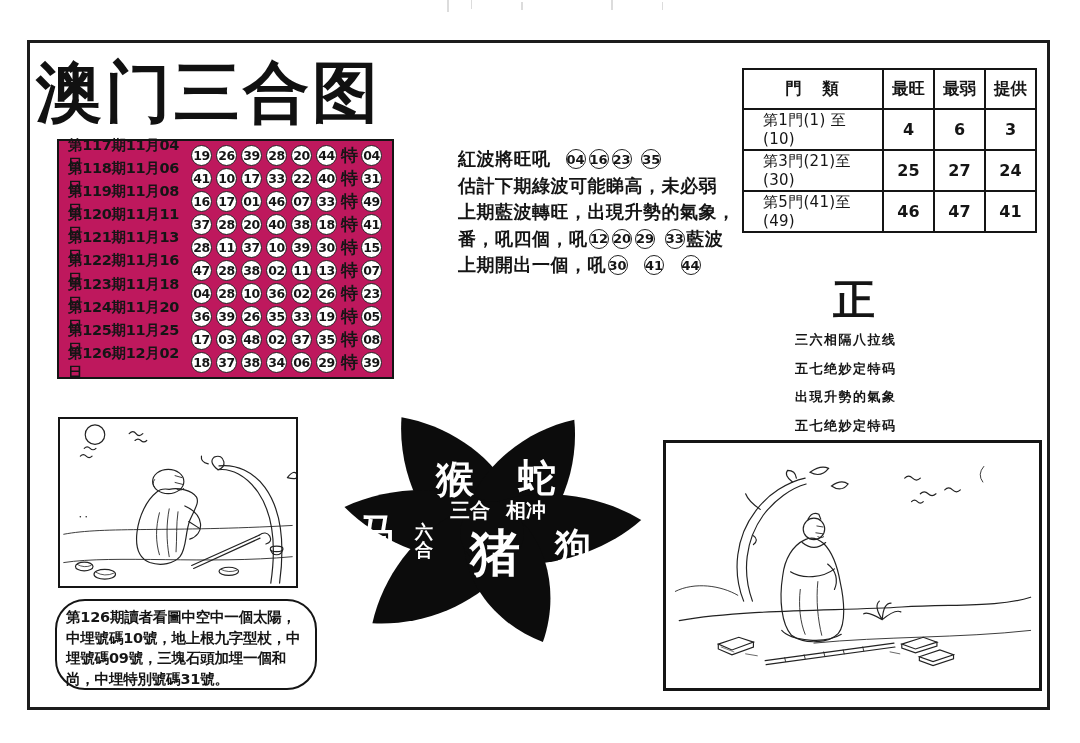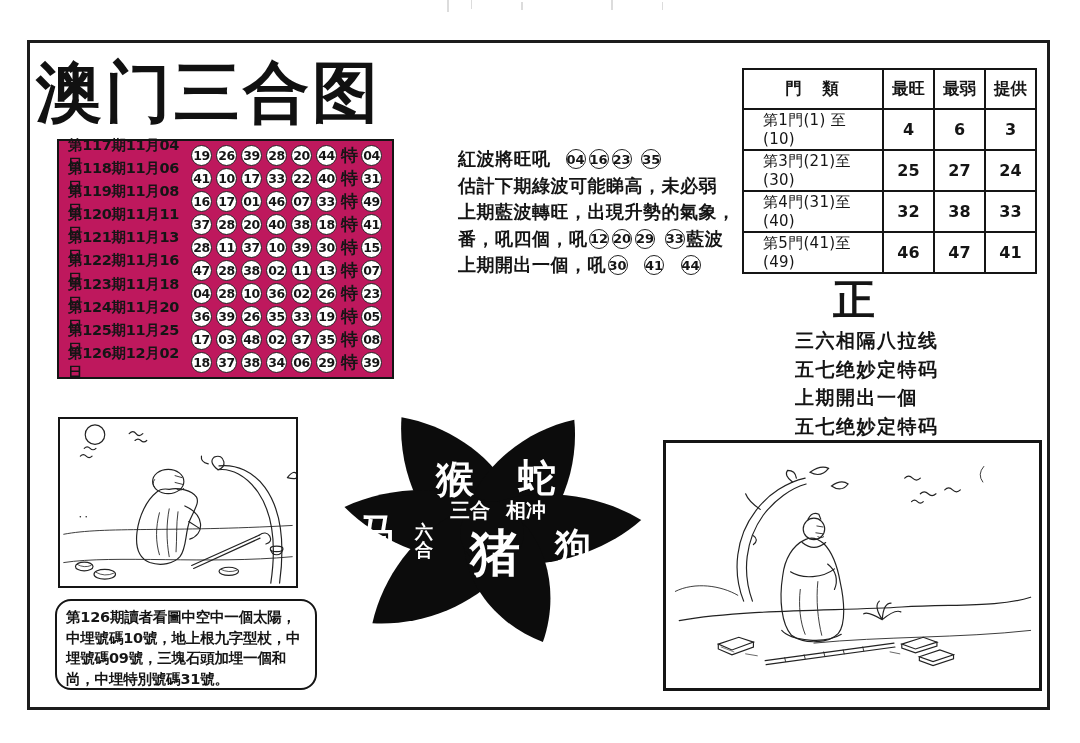--- a/index.html
+++ b/index.html
@@ -52,32 +52,32 @@
   .stats-table th.label-h{width:136px;letter-spacing:2px;}
   .stats-table th.val-h{width:47px;}
   .stats-table td{height:31px;}
   .stats-table td.label-c{font-size:15px;font-weight:400;padding-left:19px;letter-spacing:0.3px;}
   .stats-table td.val-c{text-align:center;font-size:16px;font-weight:600;}
 
   
   .mark{position:absolute;left:833px;top:272px;font-size:42px;font-weight:800;
         font-family:"DejaVu Serif",serif;}
   .poem{position:absolute;left:795px;top:326px;}
-  .poem-line{font-size:19px;line-height:28.5px;letter-spacing:1.5px;font-weight:600;}
+  .poem-line{font-size:13px;line-height:28.5px;letter-spacing:1.5px;font-weight:600;}
 
   
   .illus{position:absolute;border:2.5px solid #151515;box-sizing:border-box;background:#fff;}
   #illus-left{left:58px;top:417px;width:240px;height:171px;}
   #illus-right{left:663px;top:440px;width:379px;height:251px;border-width:3px;}
   .illus svg{display:block;width:100%;height:100%;}
 
   
   .caption{
     position:absolute;left:55px;top:599px;width:262px;height:91px;
-    border:2px solid #151515;border-radius:16px;box-sizing:border-box;
+    border:2px solid #151515;border-radius:30px;box-sizing:border-box;
     padding:6px 9px;font-size:14.5px;line-height:1.42;font-weight:600;
     letter-spacing:-0.2px;background:#fff;
   }
 
   
   .flower{position:absolute;left:340px;top:408px;width:310px;height:250px;}
   .flower svg{display:block;width:100%;height:100%;}
   .flower text{fill:#ffffff;font-weight:700;text-anchor:middle;
                font-family:"DejaVu Sans",sans-serif;}
 </style>
@@ -233,39 +233,33 @@
         <td class="val-c">6</td>
         <td class="val-c">3</td>
       </tr>
       <tr>
         <td class="label-c">第3門(21)至 (30)</td>
         <td class="val-c">25</td>
         <td class="val-c">27</td>
         <td class="val-c">24</td>
       </tr>
       <tr>
-        <td class="label-c">第4門(31)至 (40)</td>
-        <td class="val-c">32</td>
-        <td class="val-c">38</td>
-        <td class="val-c">33</td>
-      </tr>
-      <tr>
         <td class="label-c">第5門(41)至 (49)</td>
         <td class="val-c">46</td>
         <td class="val-c">47</td>
         <td class="val-c">41</td>
       </tr>
     </tbody>
 </table>
 
 <div class="mark">正</div>
 <div class="poem">
     <div class="poem-line">三六相隔八拉线</div>
     <div class="poem-line">五七绝妙定特码</div>
-    <div class="poem-line">上期開出一個</div>
+    <div class="poem-line">出現升勢的氣象</div>
     <div class="poem-line">五七绝妙定特码</div>
   </div>
 
 <div class="illus" id="illus-left">
   <svg viewBox="0 0 240 171">
     <g stroke="#222" fill="none" stroke-width="1.2" stroke-linecap="round">
       <circle cx="35" cy="16" r="10"></circle>
       <path d="M70,15 q4,-4 7,0 q3,4 7,0"></path>
       <path d="M76,22 q3,-3 6,0 q3,3 6,0"></path>
       <path d="M24,30 q3,-3 6,0 q3,3 6,0"></path>

